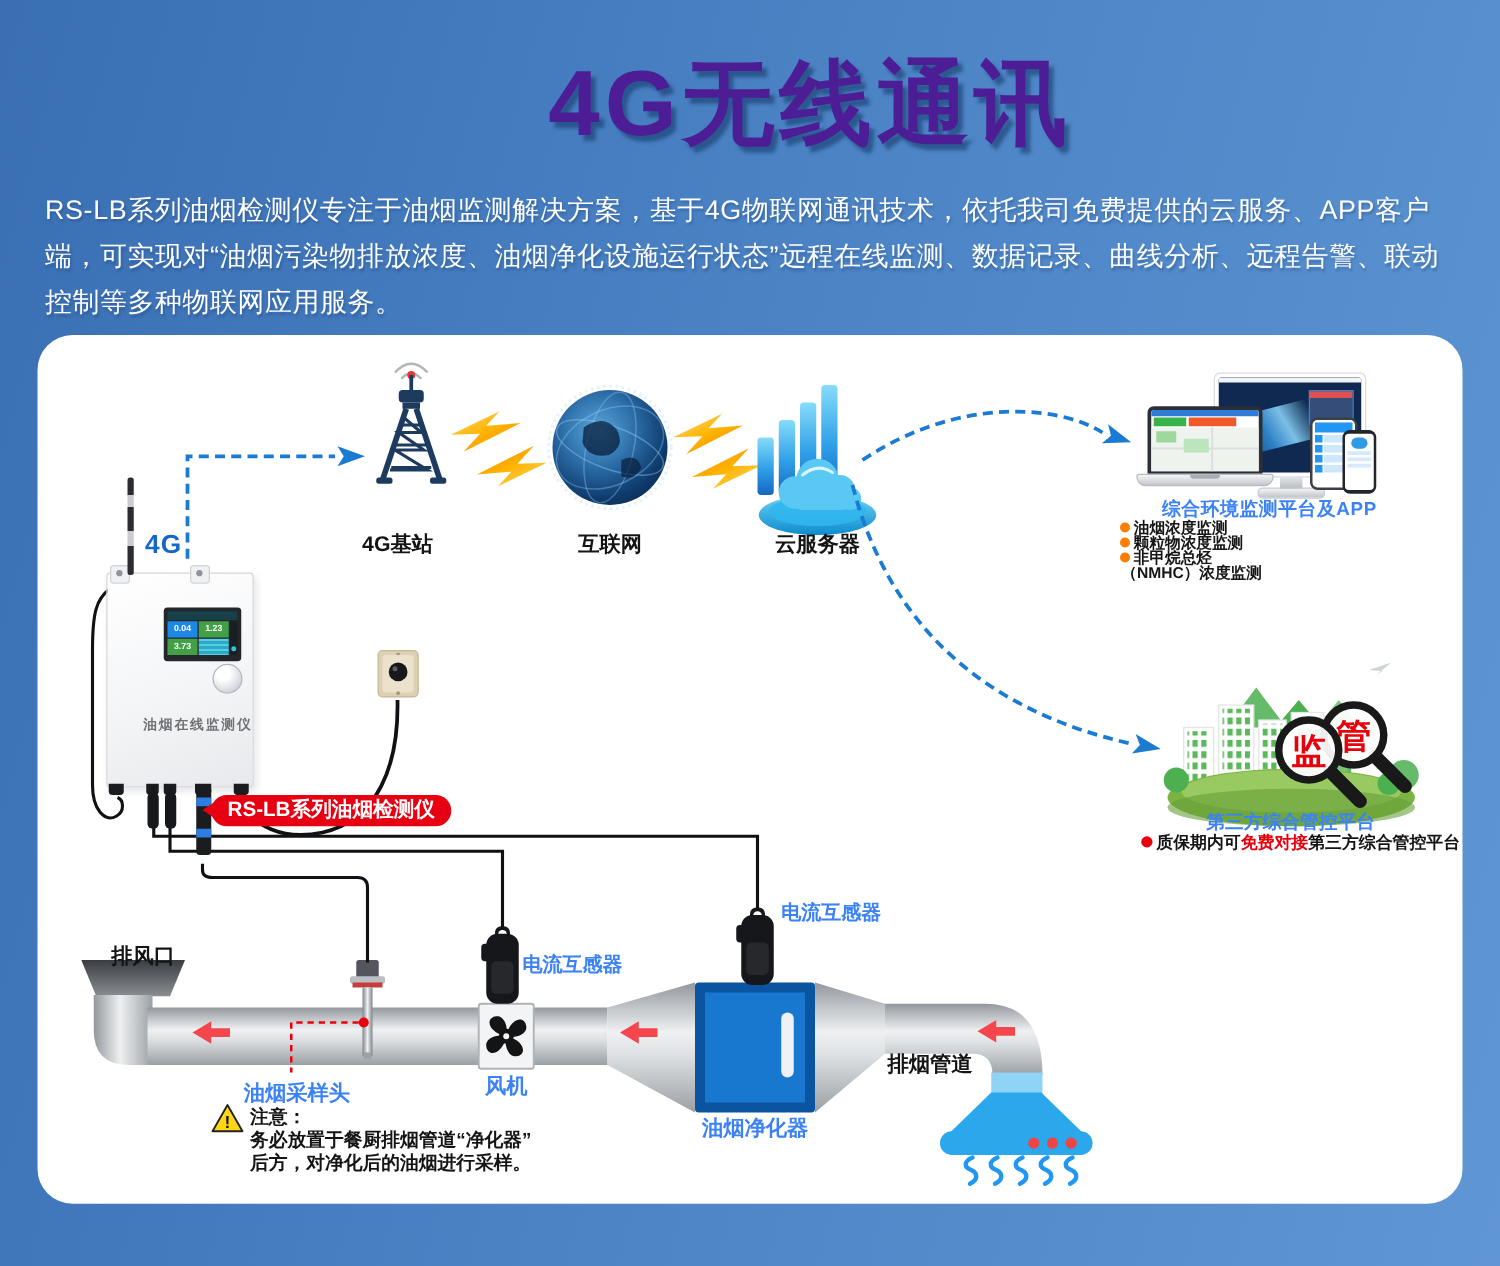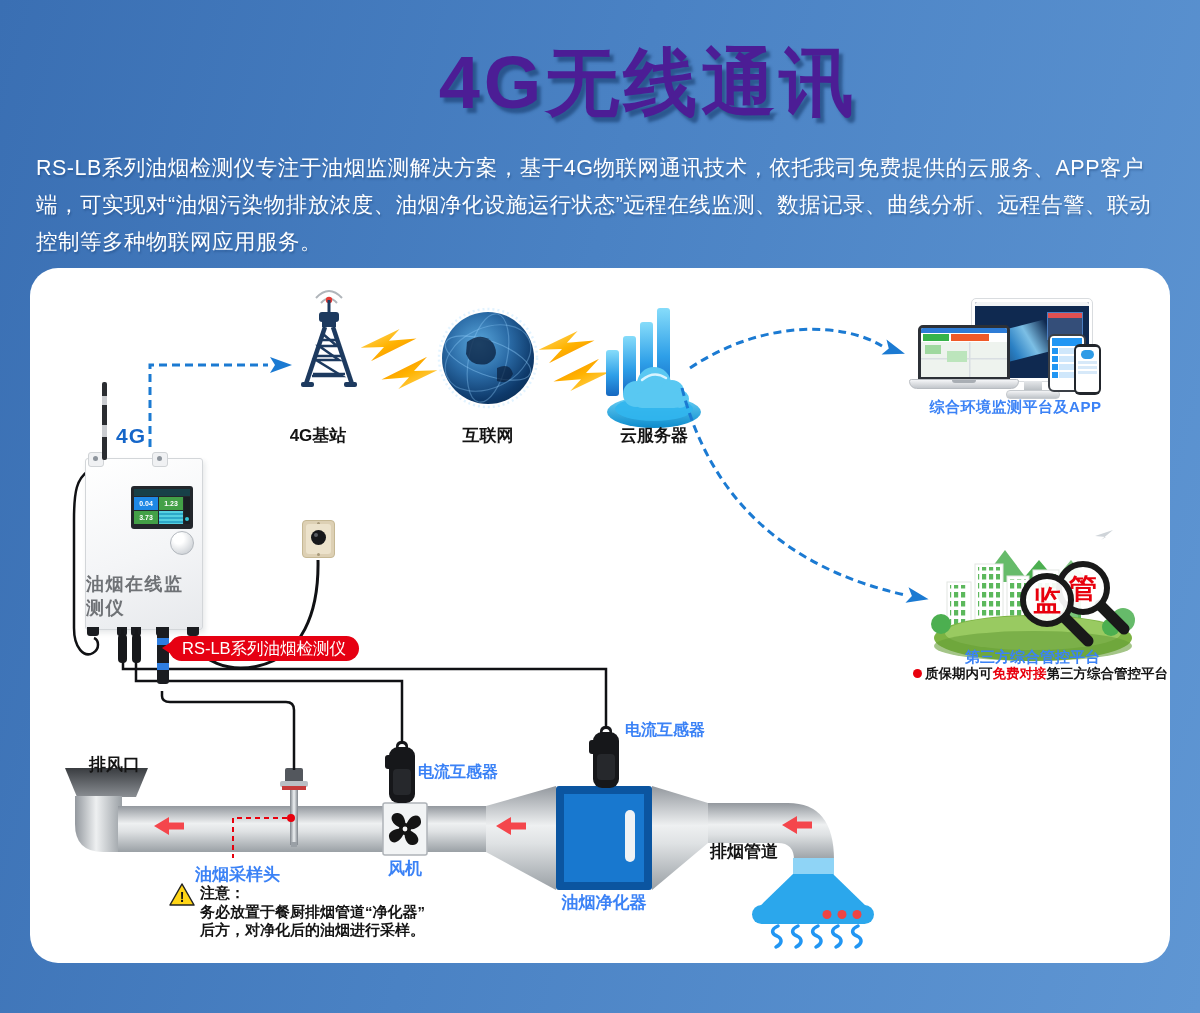--- a/index.html
+++ b/index.html
@@ -85,38 +85,38 @@
   .scr-head{height:7px;background:#174048;margin-bottom:1px}
   .scr-body{display:flex;gap:1px}
   .scr-tiles{display:flex;flex-wrap:wrap;gap:1px;width:49px}
   .tile{width:24px;height:13px;color:#fff;font-size:7px;font-weight:bold;text-align:center;line-height:13px}
   .tile.blue{background:#1e88e5}
   .tile.green{background:#43a047}
   .tile.wave{background:repeating-linear-gradient(180deg,#55d0e0 0 2px,#2ea8c8 2px 4px)}
   .scr-rail{width:6px;background:#1b1f24;position:relative}
   .scr-rail::after{content:"";position:absolute;left:1px;bottom:3px;width:4px;height:4px;border-radius:50%;background:#35c6d8}
   .dev-knob{position:absolute;left:84px;top:72px;width:22px;height:22px;border-radius:50%;background:radial-gradient(circle at 35% 30%,#ffffff 25%,#cdd1d6 80%);border:1px solid #b3b8be}
-  .dev-name{position:absolute;left:0;top:113px;width:116px;text-align:left;font-size:18px;font-weight:bold;color:#6f7276;letter-spacing:1.5px}
+  .dev-name{position:absolute;left:0;top:113px;width:116px;text-align:right;font-size:11px;font-weight:bold;color:#6f7276;letter-spacing:1.5px}
   .cst{position:absolute;top:168px;height:9px;background:#1a1c20;border-radius:0 0 3px 3px}
   .probe{position:absolute;top:175px;width:9px;height:29px;background:#17181b;border-radius:4px}
   .probe::before{content:"";position:absolute;left:3px;top:-5px;width:3px;height:6px;background:#17181b}
   .bluefit{position:absolute;left:71px;top:170px;width:12px;height:55px;background:#1a1c20;border-radius:3px}
   .bluefit::before,.bluefit::after{content:"";position:absolute;left:0;right:0;height:7px;background:#2e7de0}
   .bluefit::before{top:9px}
   .bluefit::after{top:34px}
   
   .socket{position:absolute;left:272px;top:252px;width:33px;height:38px;background:#ddd0b4;border:1px solid #c6b894;border-radius:4px;z-index:2;box-sizing:border-box}
   .socket-in{position:absolute;left:3px;top:3px;right:3px;bottom:3px;background:#ece2cb;border-radius:3px}
   .socket-plug{position:absolute;left:8px;top:9px;width:15px;height:15px;border-radius:50%;background:#17181b}
   .socket-plug::after{content:"";position:absolute;left:3px;top:3px;width:4px;height:4px;border-radius:50%;background:#5a5e64}
   .socket::before,.socket::after{content:"";position:absolute;left:14px;width:3px;height:3px;border-radius:50%;background:#a8997a}
   .socket::before{top:1px}
   .socket::after{bottom:1px}
   
-  .pill{position:absolute;left:139px;top:368px;height:25px;line-height:25px;padding:0 13px;background:#e60012;color:#fff;font-weight:normal;font-size:16.5px;border-radius:13px;z-index:3;white-space:nowrap}
+  .pill{position:absolute;left:139px;top:368px;height:25px;line-height:25px;padding:0 13px;background:#e60012;color:#fff;font-weight:bold;font-size:16.5px;border-radius:13px;z-index:3;white-space:nowrap}
   .pill::before{content:"";position:absolute;left:-7px;top:6px;border-top:6px solid transparent;border-bottom:6px solid transparent;border-right:9px solid #e60012}
   
   .notice{position:absolute;left:138px;top:614px;z-index:3;font-weight:bold;color:#141414;font-size:15px}
   .notice .ntitle{position:absolute;left:32px;top:2px;white-space:nowrap}
   .notice .nline1{position:absolute;left:32px;top:21px;white-space:nowrap}
   .notice .nline2{position:absolute;left:32px;top:39px;white-space:nowrap}
   .lbl.t15{font-size:15px}
 </style>
 </head>
 <body>
@@ -416,20 +416,37 @@
       <div class="ph-cloud"></div>
       <div class="ph-row"></div>
         <div class="ph-row"></div>
         <div class="ph-row"></div>
     </div>
   </div>
 
   <div class="lbl red t15 ctr" style="left:878px;top:130px;width:215px;letter-spacing:.5px">综合环境监测平台及APP</div>
 
   <div class="bullets">
+    <div class="bcol">
+      <div class="brow">
+          <span class="bdot"></span>
+          <span>油烟浓度监测</span>
+        </div>
+      <div class="brow">
+          <span class="bdot"></span>
+          <span>颗粒物浓度监测</span>
+        </div>
+      <div class="brow">
+          <span class="bdot"></span>
+          <span>非甲烷总烃</span>
+        </div>
+      <div class="brow nod">
+          <span>（NMHC）浓度监测</span>
+        </div>
+    </div>
   </div>
 
   <div class="lbl red t15 ctr" style="left:920px;top:380px;width:165px">第三方综合管控平台</div>
   <div class="lbl blk" style="left:883px;top:397px;font-size:13.5px">
     <span class="rdot"></span><span>质保期内可</span><span class="red-inline">免费对接</span><span>第三方综合管控平台</span>
   </div>
 
   <div class="device">
     <div class="abs" style="left:17px;top:-76px;width:5px;height:78px;border-radius:2px;z-index:1;
          background:linear-gradient(180deg,#2b2d31 0 18%,#caccd0 18% 30%,#2b2d31 30% 55%,#caccd0 55% 70%,#2b2d31 70%)"></div>

